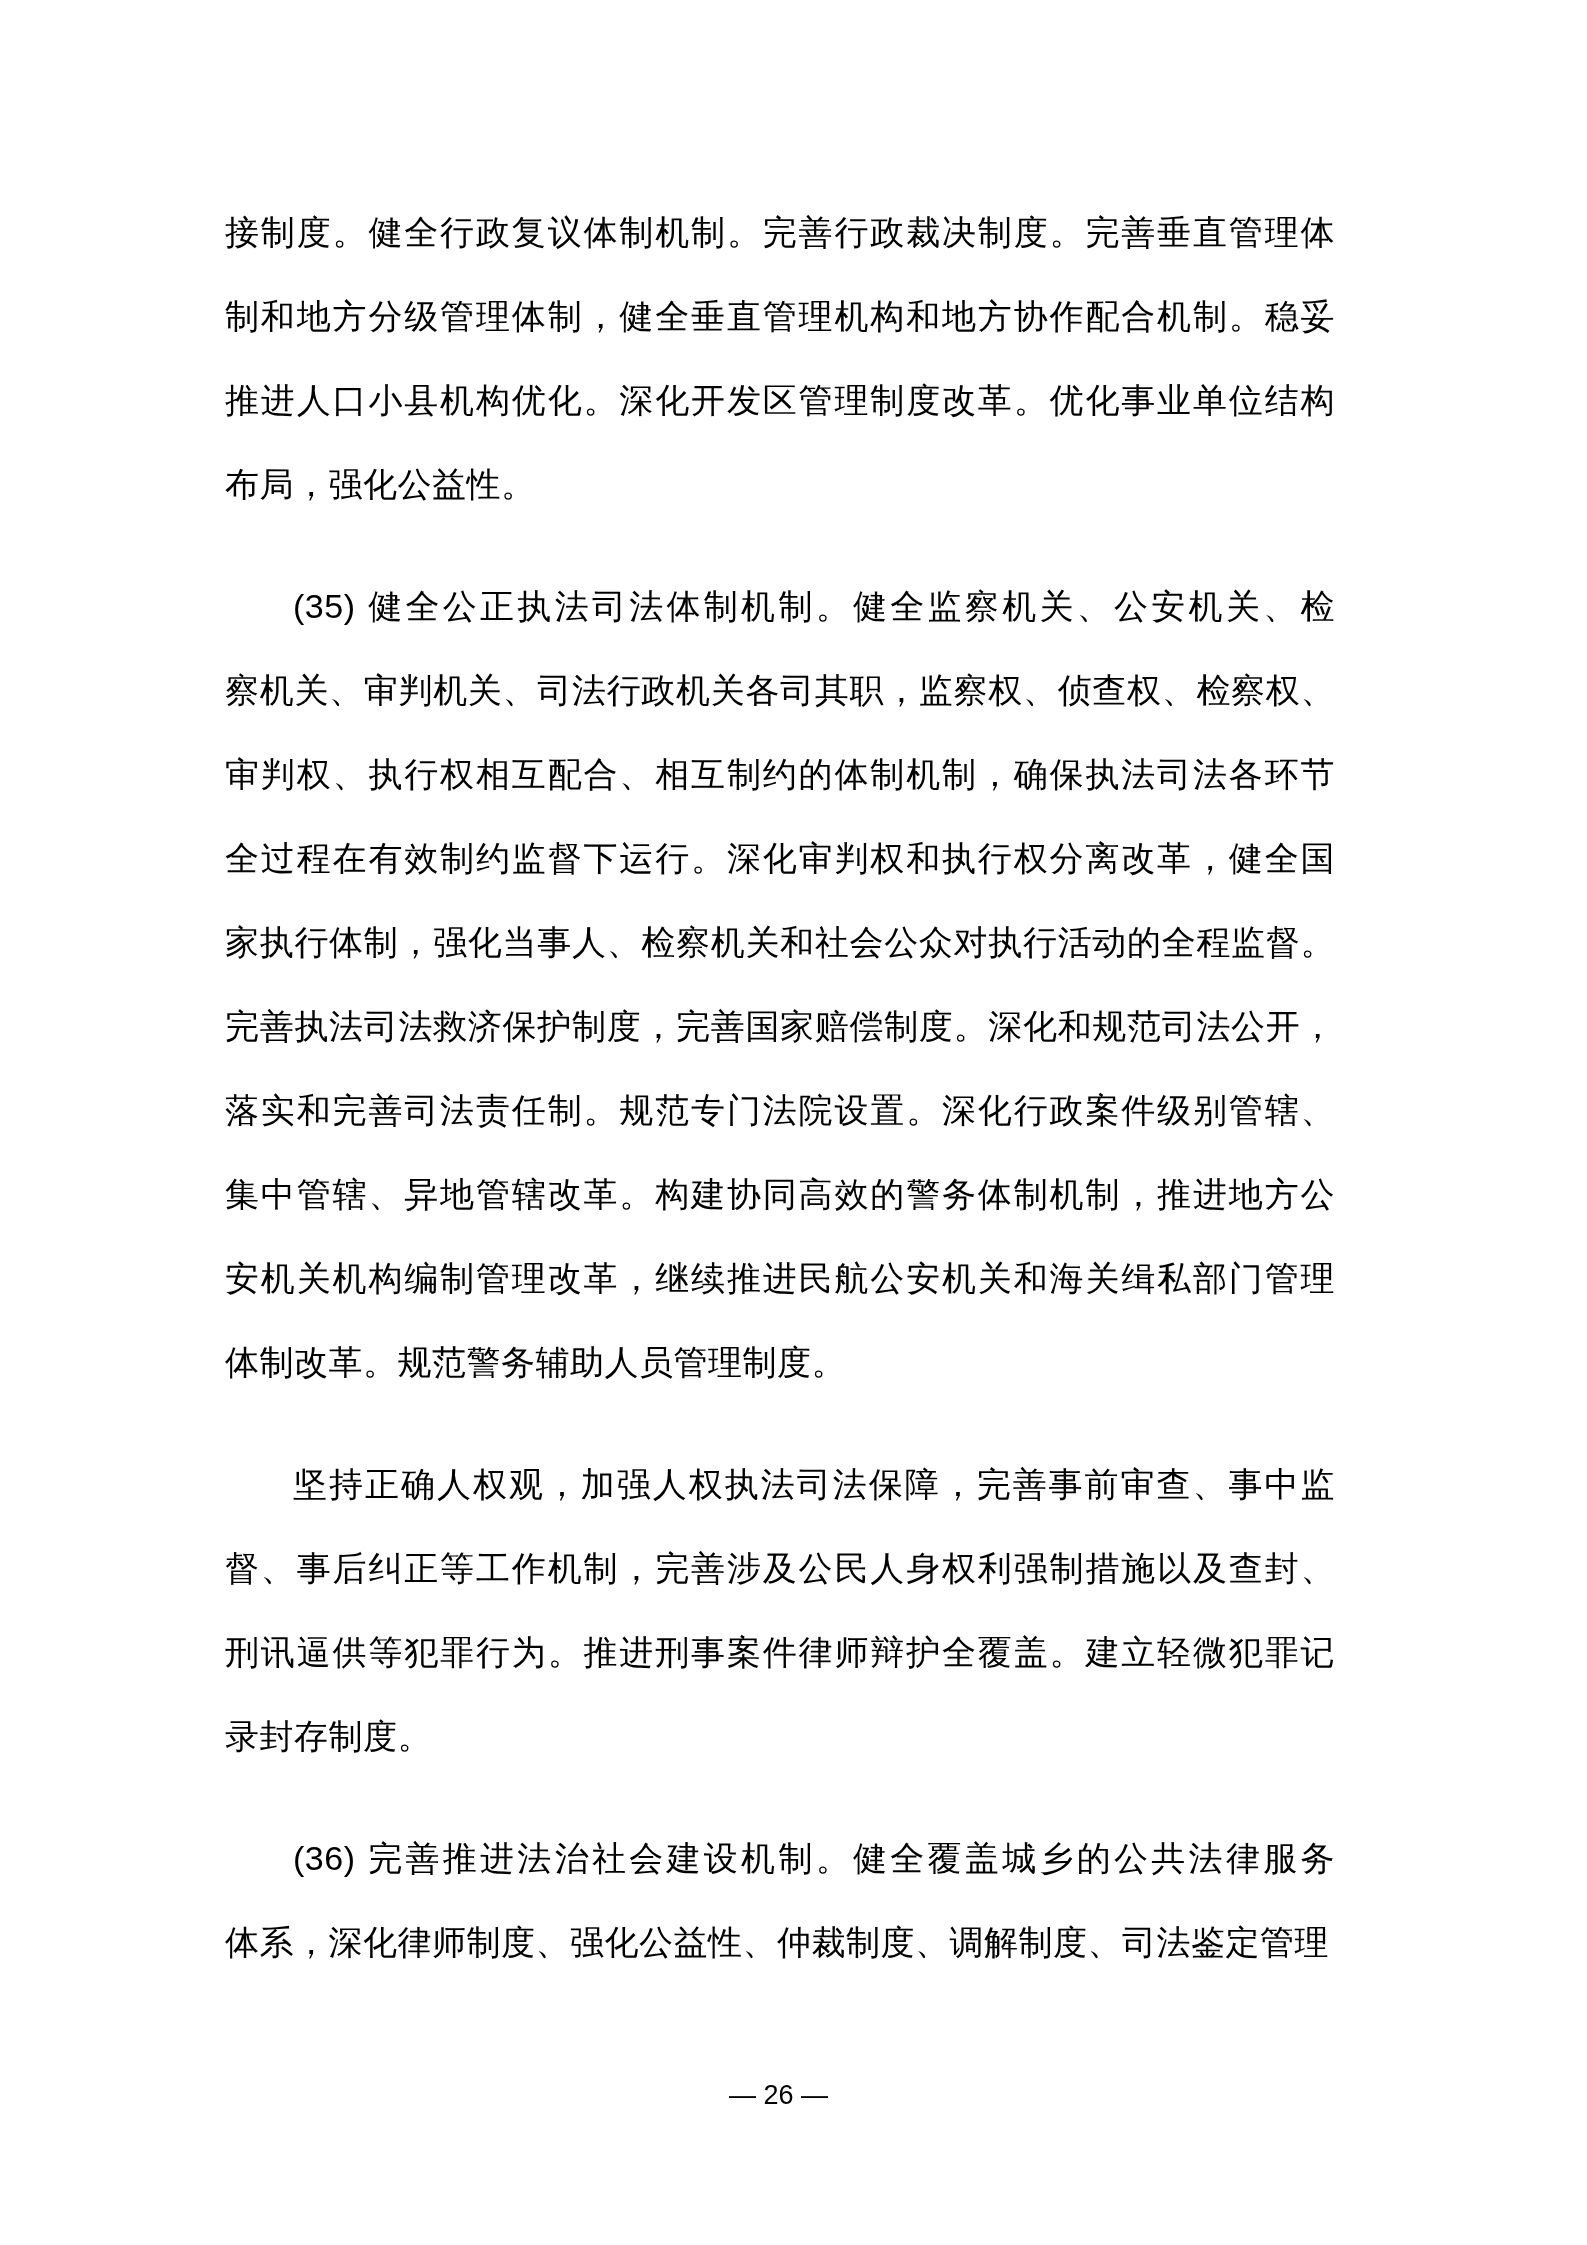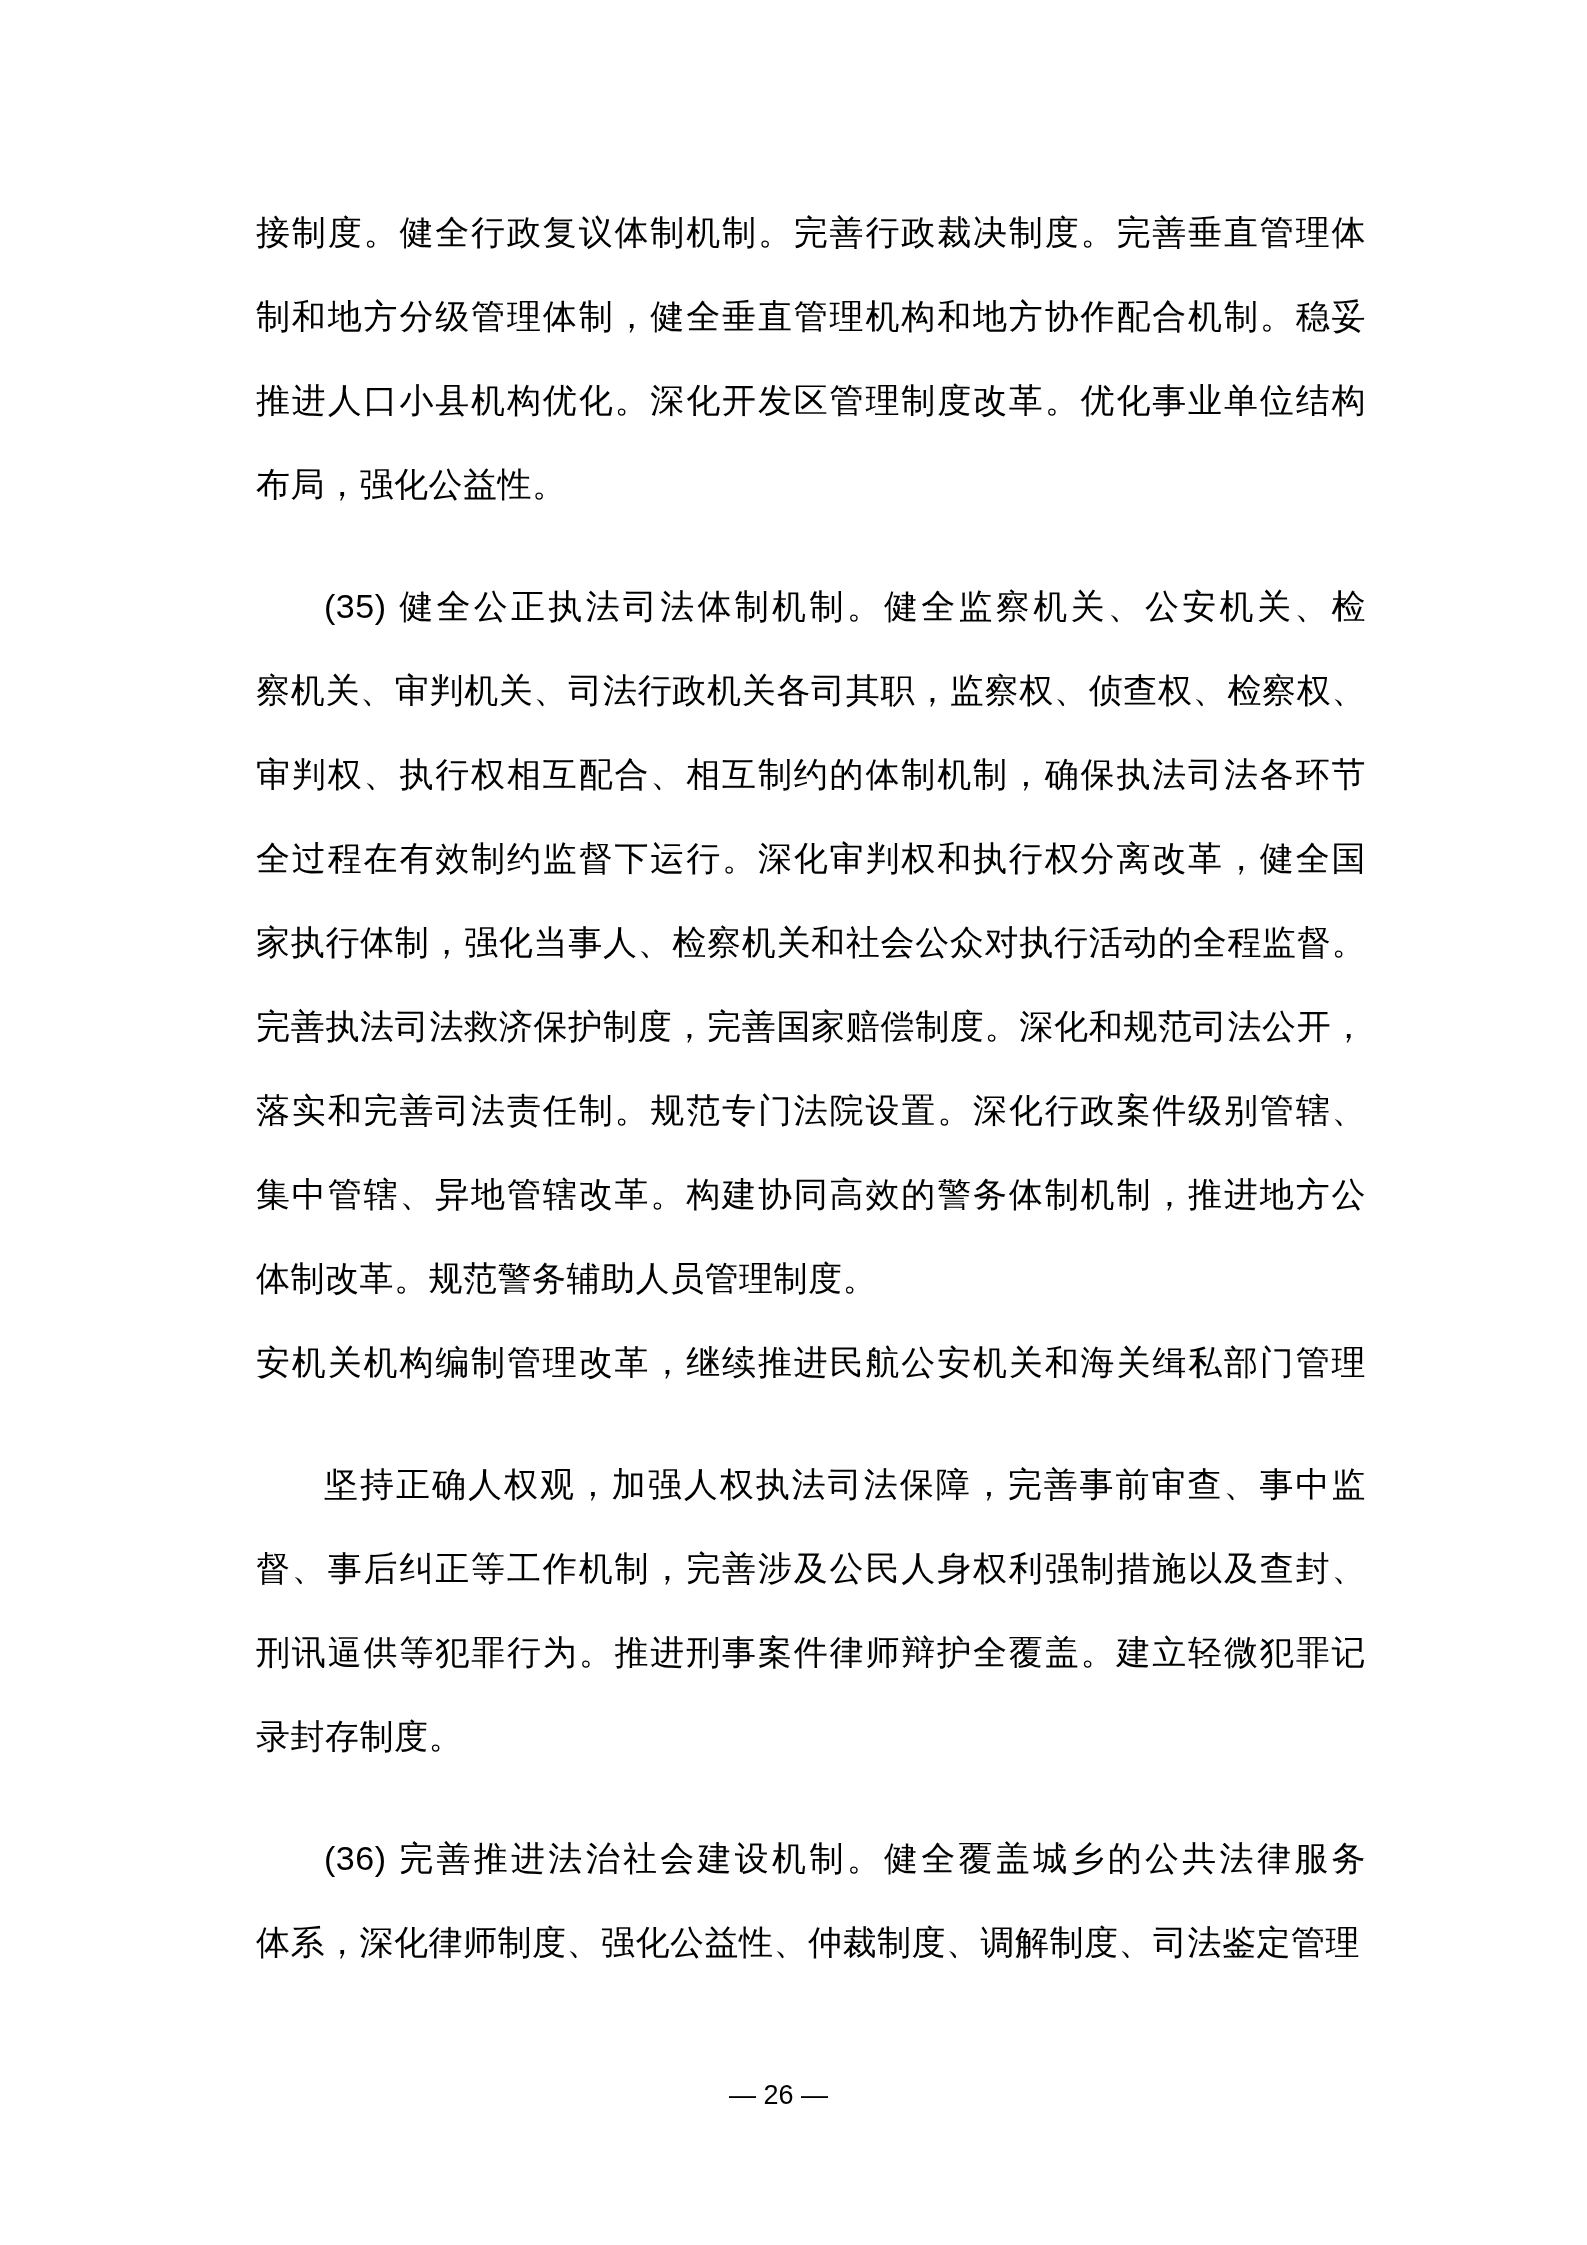--- a/index.html
+++ b/index.html
@@ -15,21 +15,21 @@
     position: relative;
     overflow: hidden;
   }
   .page {
     position: absolute;
     inset: 0;
     background: #ffffff;
   }
   .content {
     position: absolute;
-    left: 256px;
+    left: 225px;
     top: 190px;
     width: 1110px;
   }
   .paragraph {
     margin: 0 0 38px 0;
   }
   .paragraph:last-child {
     margin-bottom: 0;
   }
   .line {
@@ -74,22 +74,22 @@
       </div>
       <div class="paragraph">
         <div class="line indent">(35) 健全公正执法司法体制机制。健全监察机关、公安机关、检</div>
         <div class="line">察机关、审判机关、司法行政机关各司其职，监察权、侦查权、检察权、</div>
         <div class="line">审判权、执行权相互配合、相互制约的体制机制，确保执法司法各环节</div>
         <div class="line">全过程在有效制约监督下运行。深化审判权和执行权分离改革，健全国</div>
         <div class="line">家执行体制，强化当事人、检察机关和社会公众对执行活动的全程监督。</div>
         <div class="line">完善执法司法救济保护制度，完善国家赔偿制度。深化和规范司法公开，</div>
         <div class="line">落实和完善司法责任制。规范专门法院设置。深化行政案件级别管辖、</div>
         <div class="line">集中管辖、异地管辖改革。构建协同高效的警务体制机制，推进地方公</div>
+        <div class="line">安机关机构编制管理改革，继续推进民航公安机关和海关缉私部门管理</div>
         <div class="line last">体制改革。规范警务辅助人员管理制度。</div>
-        <div class="line">安机关机构编制管理改革，继续推进民航公安机关和海关缉私部门管理</div>
       </div>
       <div class="paragraph">
         <div class="line indent">坚持正确人权观，加强人权执法司法保障，完善事前审查、事中监</div>
         <div class="line">督、事后纠正等工作机制，完善涉及公民人身权利强制措施以及查封、</div>
         <div class="line">刑讯逼供等犯罪行为。推进刑事案件律师辩护全覆盖。建立轻微犯罪记</div>
         <div class="line last">录封存制度。</div>
       </div>
       <div class="paragraph">
         <div class="line indent">(36) 完善推进法治社会建设机制。健全覆盖城乡的公共法律服务</div>
         <div class="line last">体系，深化律师制度、强化公益性、仲裁制度、调解制度、司法鉴定管理</div>

